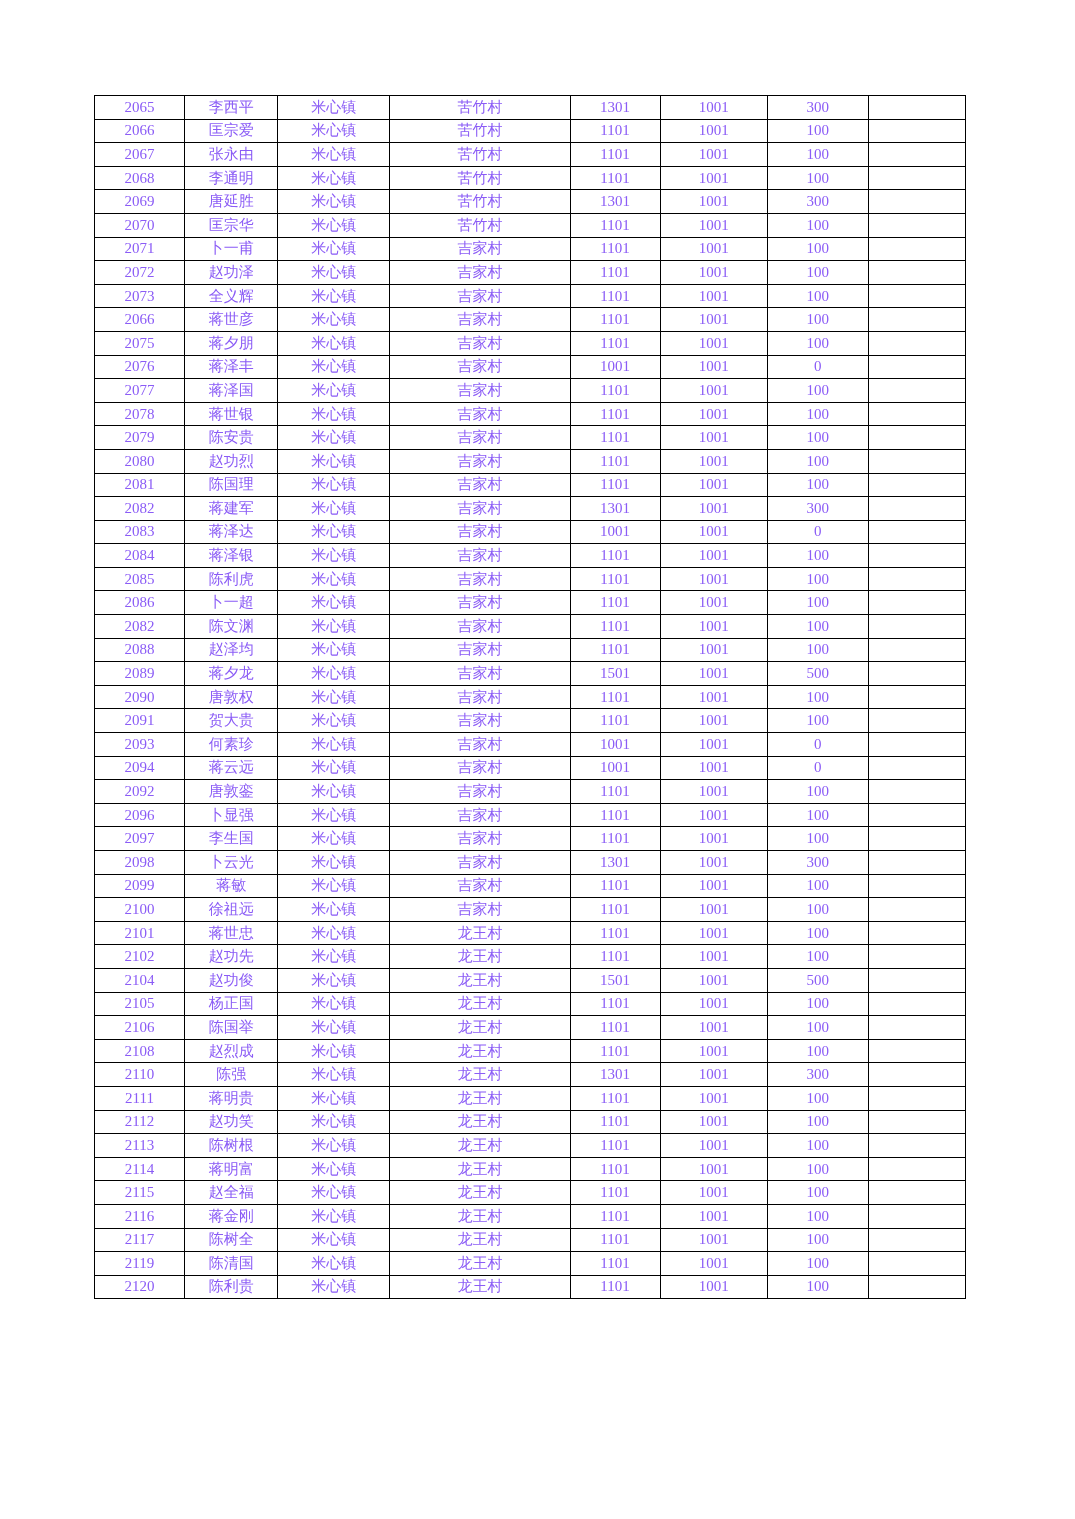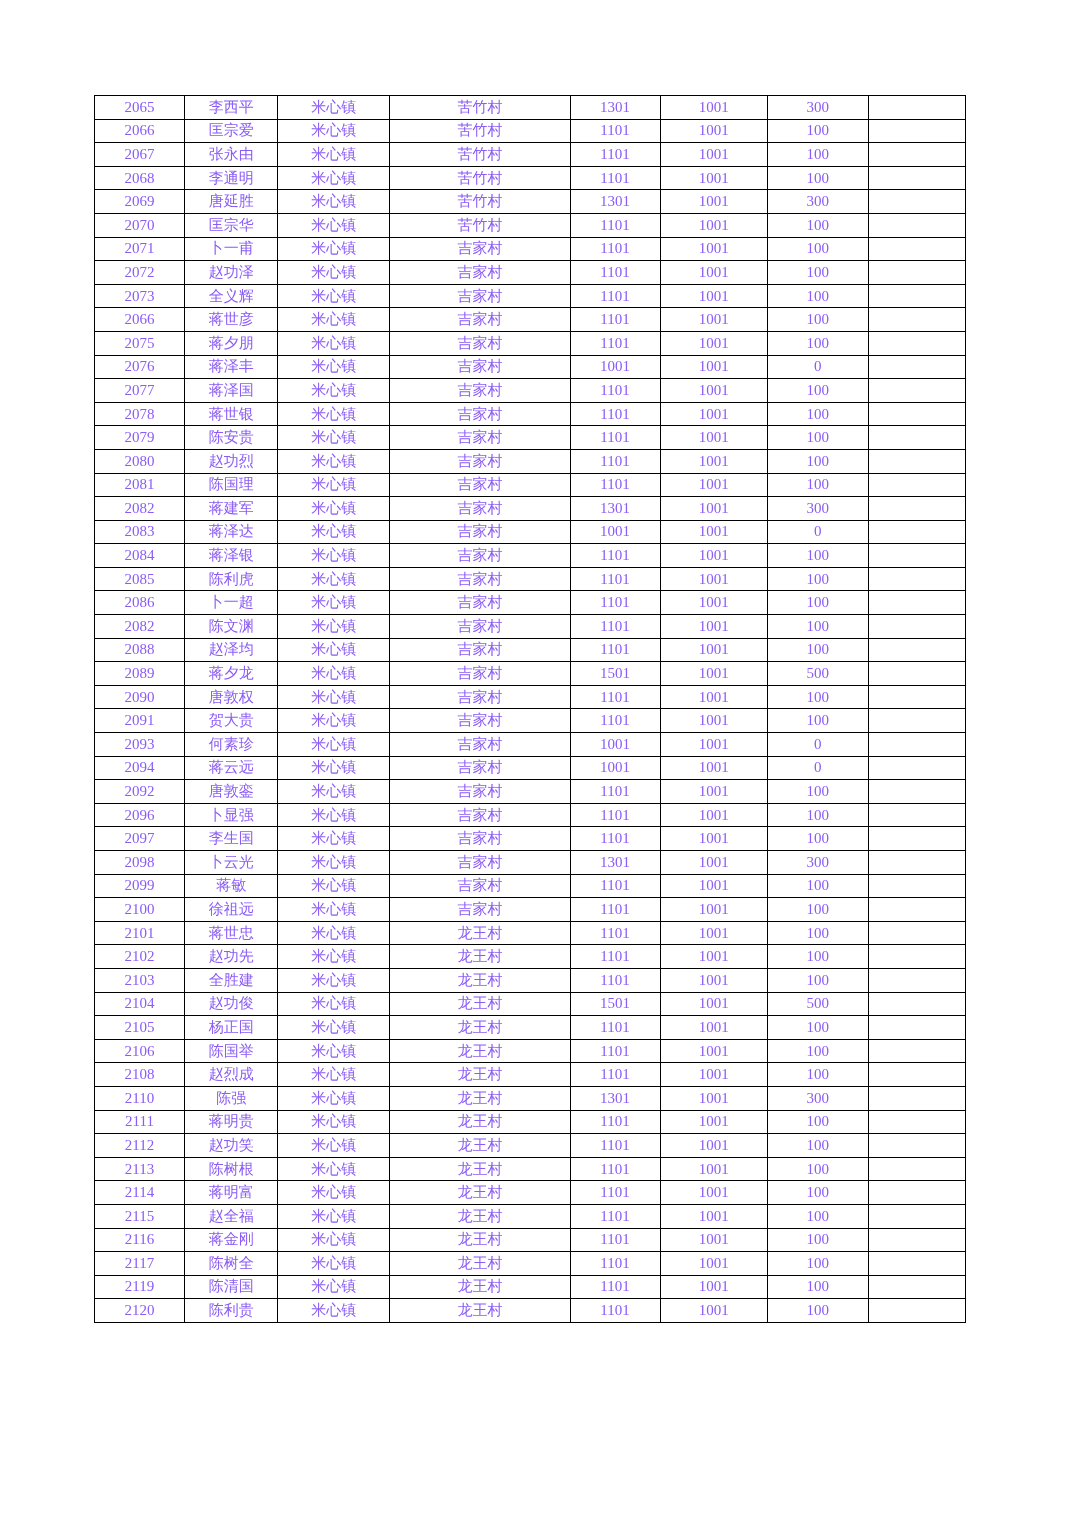--- a/index.html
+++ b/index.html
@@ -432,30 +432,20 @@
           <td class="col-id">2102</td>
           <td class="col-name">赵功先</td>
           <td class="col-town">米心镇</td>
           <td class="col-village">龙王村</td>
           <td class="col-code1">1101</td>
           <td class="col-code2">1001</td>
           <td class="col-amount">100</td>
           <td class="col-blank"></td>
         </tr>
         <tr>
-          <td class="col-id">2103</td>
-          <td class="col-name">全胜建</td>
-          <td class="col-town">米心镇</td>
-          <td class="col-village">龙王村</td>
-          <td class="col-code1">1101</td>
-          <td class="col-code2">1001</td>
-          <td class="col-amount">100</td>
-          <td class="col-blank"></td>
-        </tr>
-        <tr>
           <td class="col-id">2104</td>
           <td class="col-name">赵功俊</td>
           <td class="col-town">米心镇</td>
           <td class="col-village">龙王村</td>
           <td class="col-code1">1501</td>
           <td class="col-code2">1001</td>
           <td class="col-amount">500</td>
           <td class="col-blank"></td>
         </tr>
         <tr>

